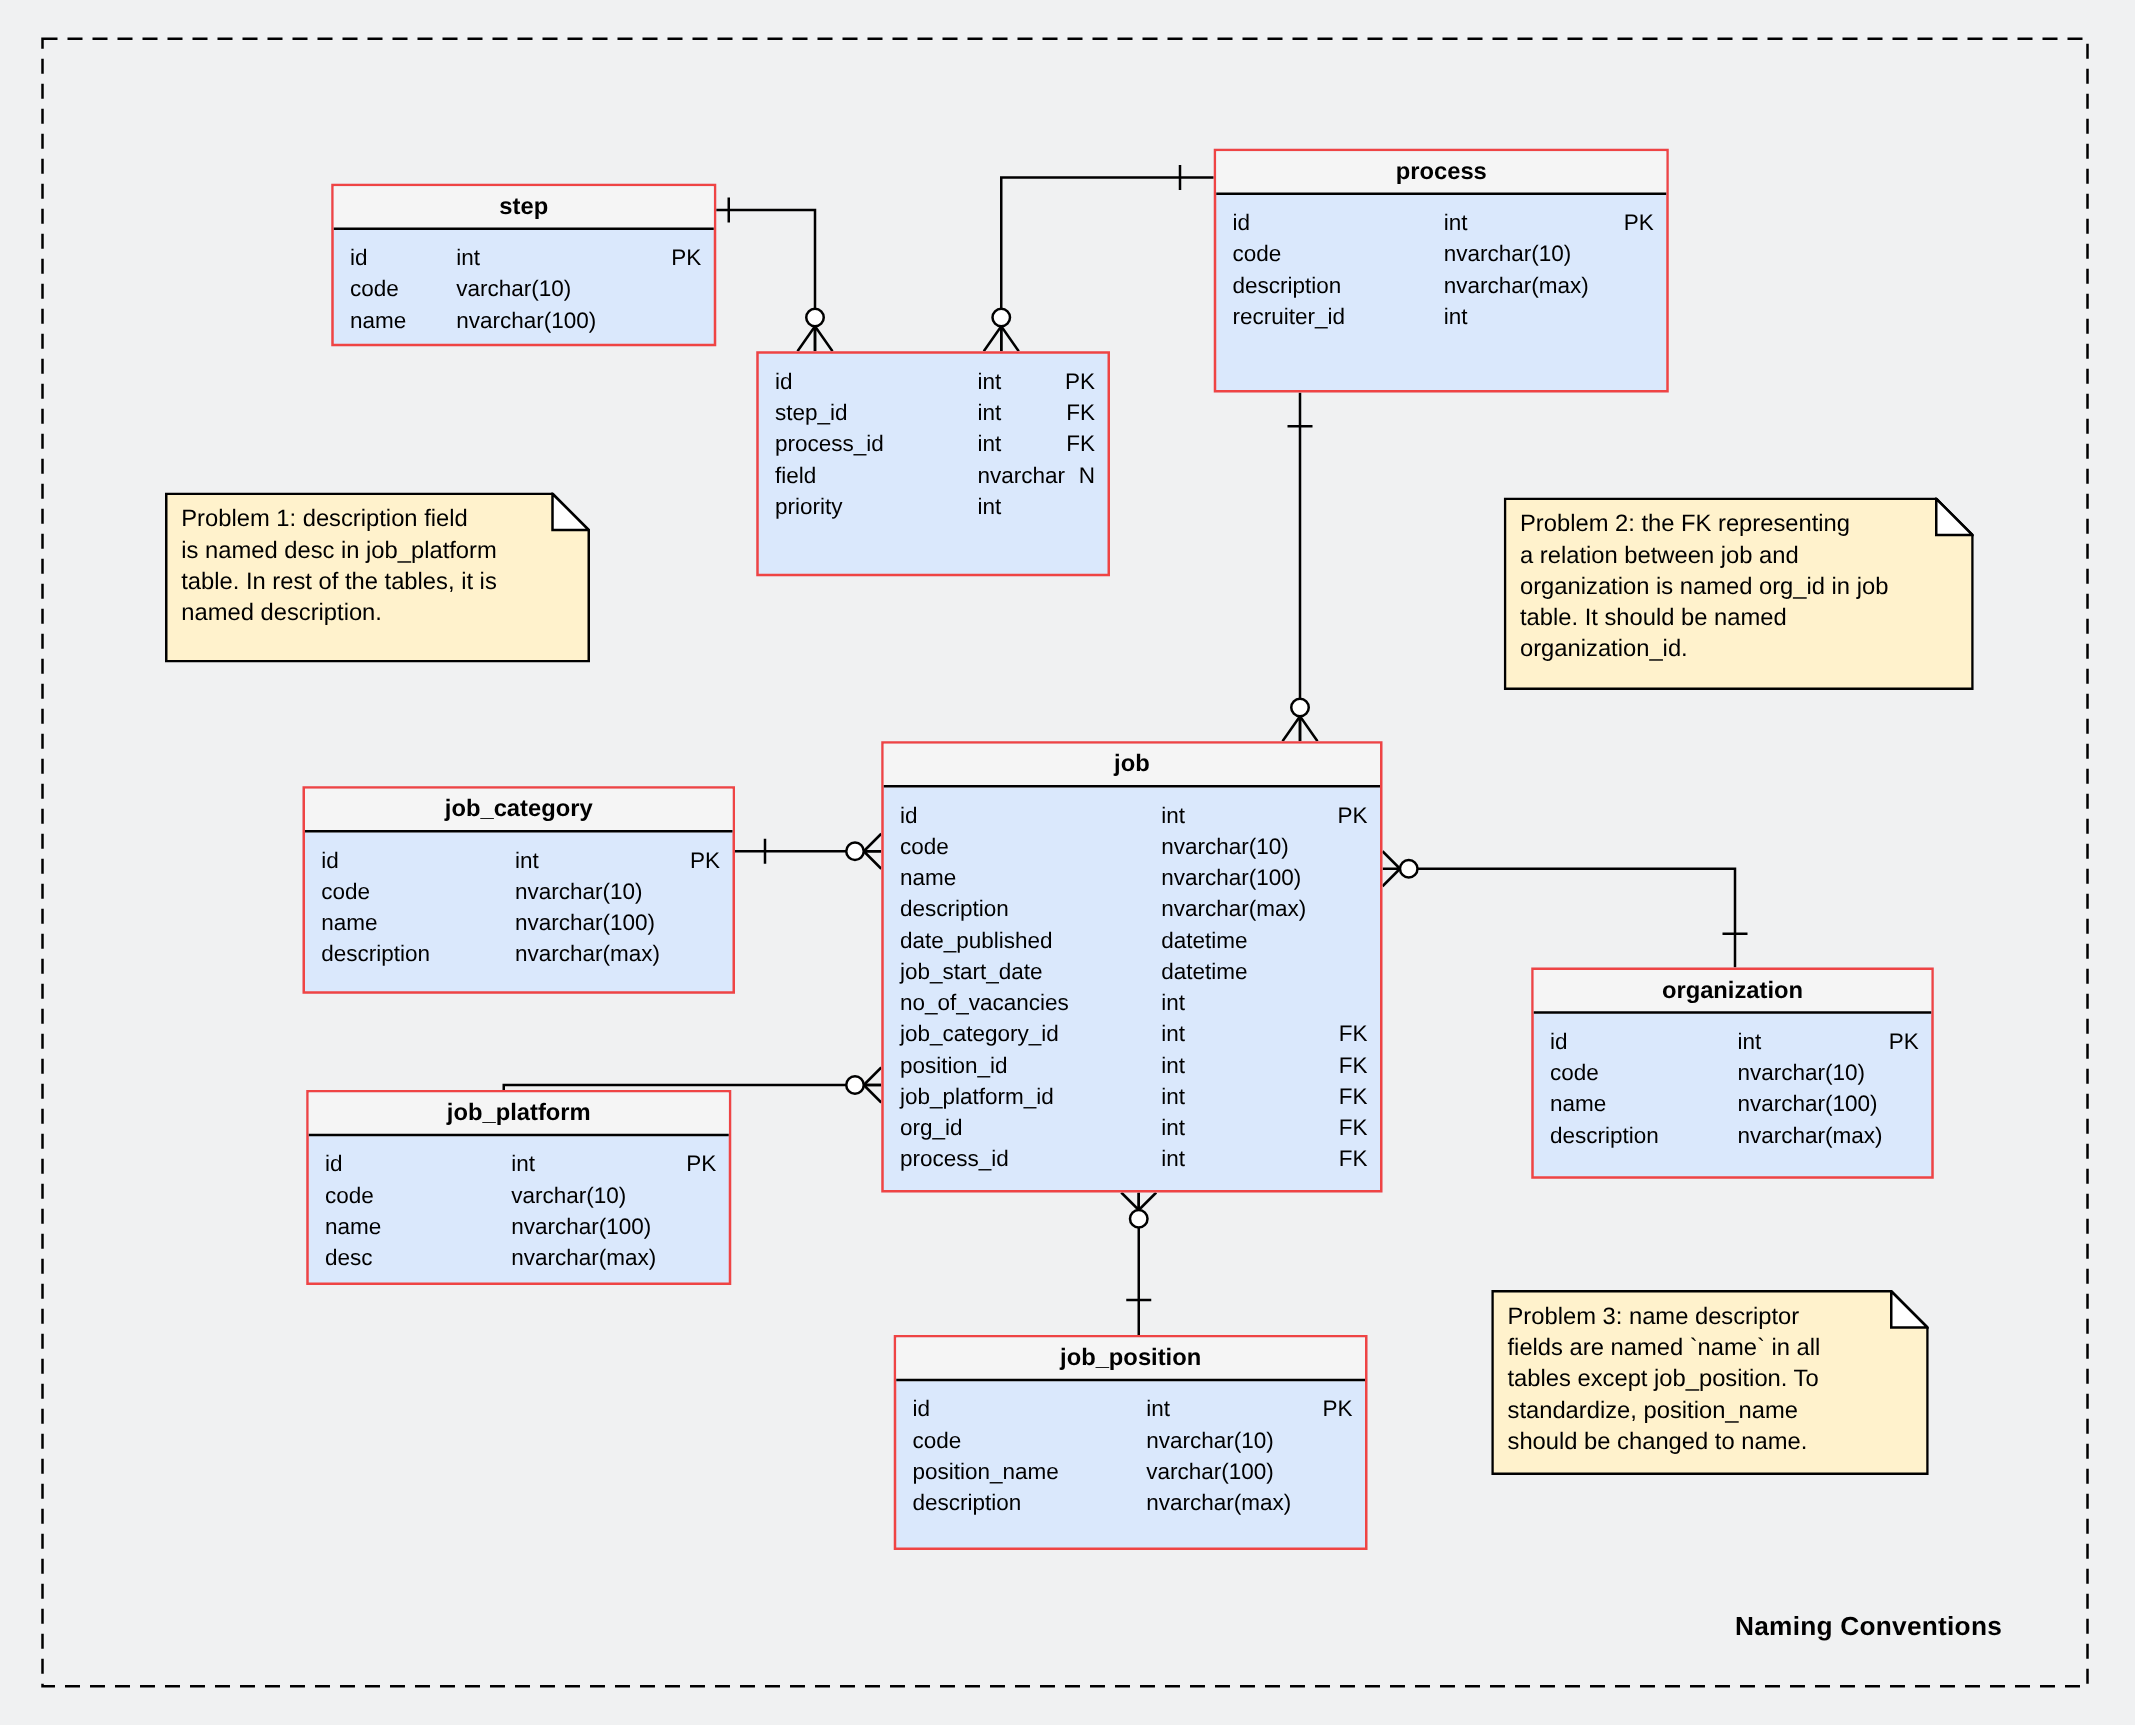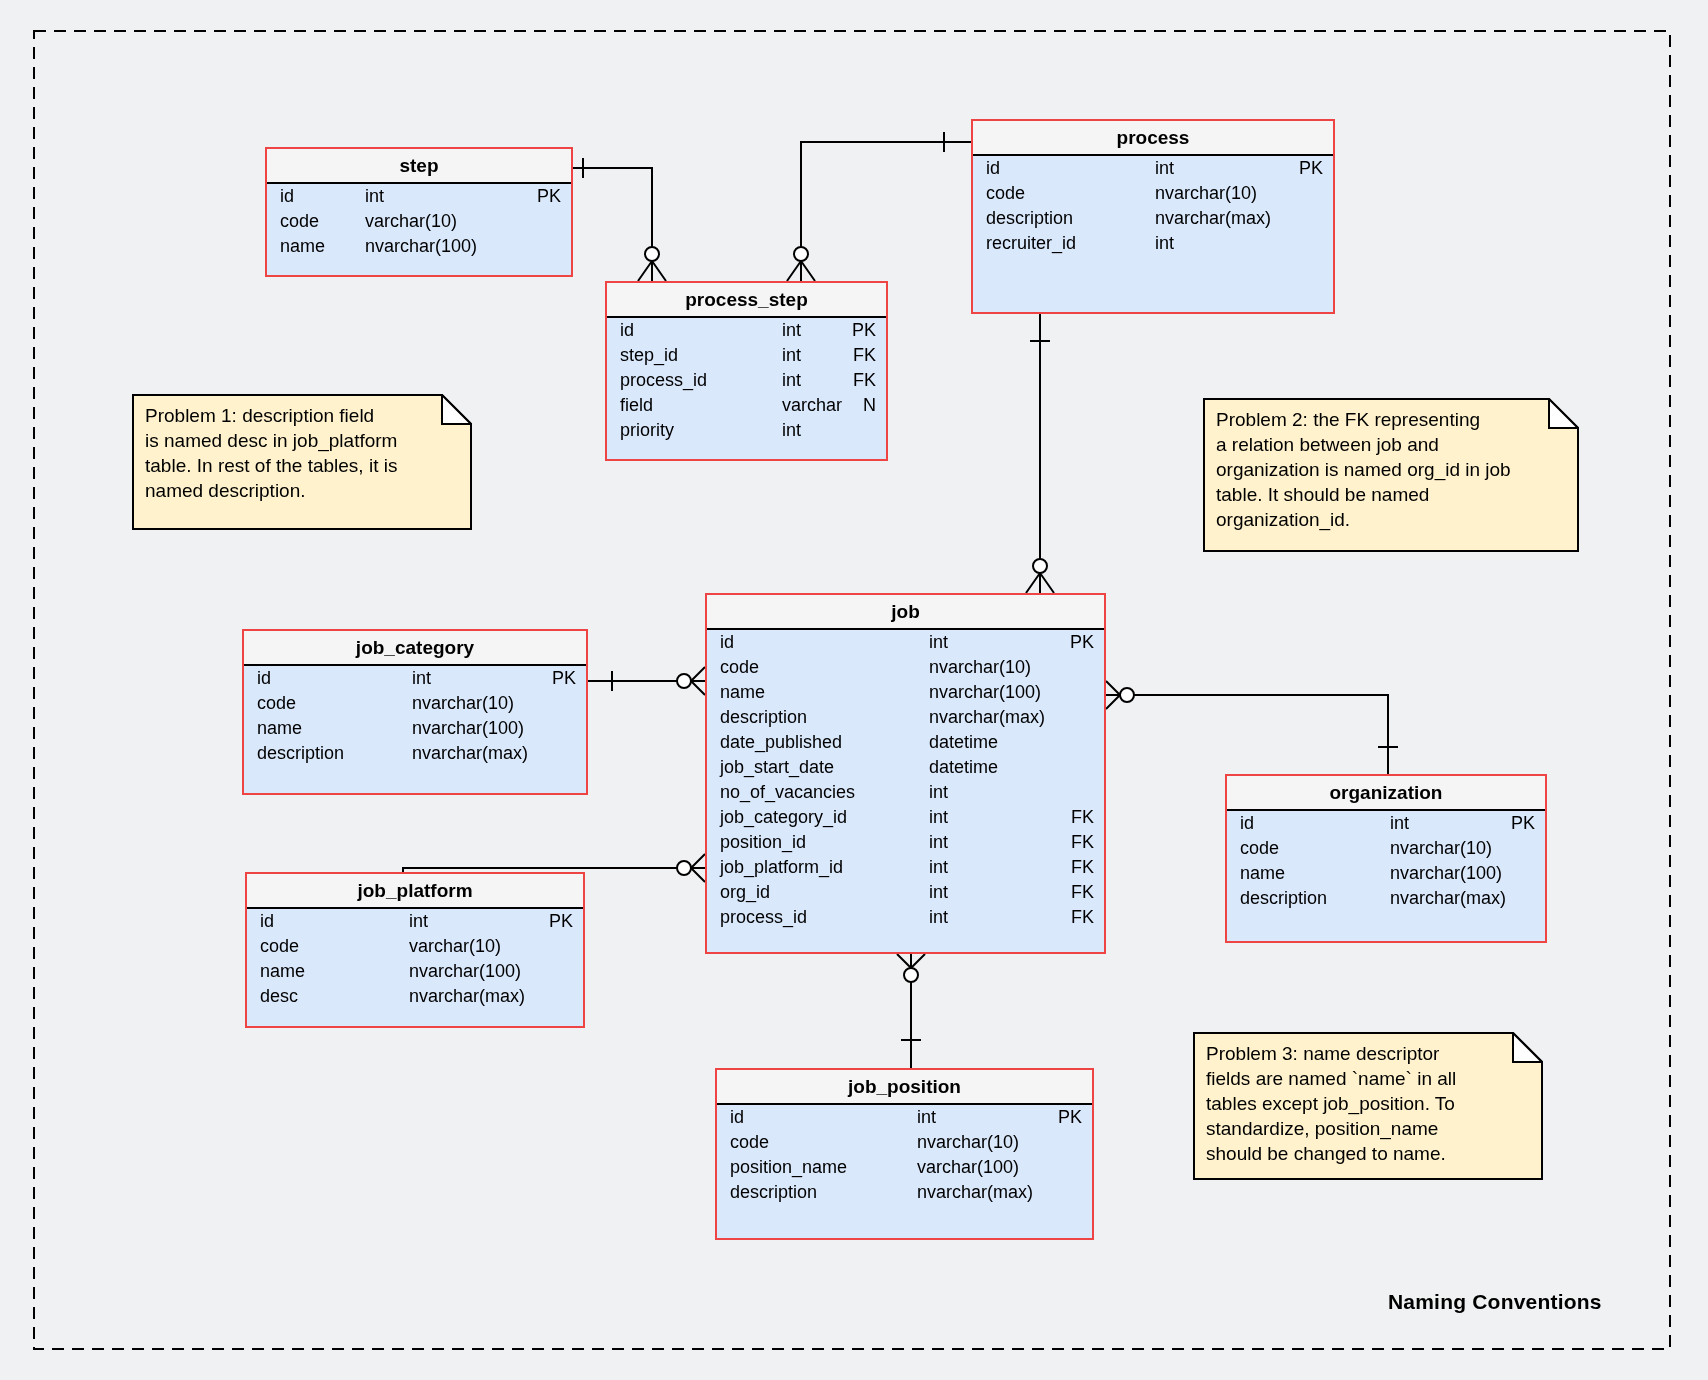--- a/index.html
+++ b/index.html
@@ -9,21 +9,21 @@
   }
   .layer{position:absolute;left:0;top:0;}
   .table{
     position:absolute;box-sizing:border-box;border:2px solid #ef4444;background:#dae8fc;
   }
   .table-header{
     height:33px;background:#f5f5f5;border-bottom:2px solid #000;
     display:flex;align-items:center;justify-content:center;
     font-weight:bold;font-size:19px;
   }
-  .table-body{padding-top:0;}
+  .table-body{padding-top:10px;}
   .trow{position:relative;height:25px;line-height:25px;font-size:18px;padding-left:13px;white-space:nowrap;}
   .trow .ftype{position:absolute;top:0;}
   .trow .fkey{position:absolute;top:0;right:10px;}
   .note{position:absolute;}
   .note-text{
     position:absolute;left:13px;top:9px;right:8px;
     font-size:19px;line-height:25px;white-space:pre-line;
   }
   .diagram-title{
     position:absolute;left:1388px;top:1290px;
@@ -103,26 +103,25 @@
       <div class="table" style="left: 971px; top: 119px; width: 364px; height: 195px;">
         <div class="table-header">process</div>
         <div class="table-body">
           <div class="trow"><span>id</span><span class="ftype" style="left: 182px;">int</span><span class="fkey">PK</span></div>
           <div class="trow"><span>code</span><span class="ftype" style="left: 182px;">nvarchar(10)</span><span class="fkey"></span></div>
           <div class="trow"><span>description</span><span class="ftype" style="left: 182px;">nvarchar(max)</span><span class="fkey"></span></div>
           <div class="trow"><span>recruiter_id</span><span class="ftype" style="left: 182px;">int</span><span class="fkey"></span></div>
         </div>
       </div>
       <div class="table" style="left: 605px; top: 281px; width: 283px; height: 180px;">
-        <div class="table-header">process_step</div>
         <div class="table-body">
           <div class="trow"><span>id</span><span class="ftype" style="left: 175px;">int</span><span class="fkey">PK</span></div>
           <div class="trow"><span>step_id</span><span class="ftype" style="left: 175px;">int</span><span class="fkey">FK</span></div>
           <div class="trow"><span>process_id</span><span class="ftype" style="left: 175px;">int</span><span class="fkey">FK</span></div>
-          <div class="trow"><span>field</span><span class="ftype" style="left: 175px;">varchar</span><span class="fkey">N</span></div>
+          <div class="trow"><span>field</span><span class="ftype" style="left: 175px;">nvarchar</span><span class="fkey">N</span></div>
           <div class="trow"><span>priority</span><span class="ftype" style="left: 175px;">int</span><span class="fkey"></span></div>
         </div>
       </div>
       <div class="table" style="left: 242px; top: 629px; width: 346px; height: 166px;">
         <div class="table-header">job_category</div>
         <div class="table-body">
           <div class="trow"><span>id</span><span class="ftype" style="left: 168px;">int</span><span class="fkey">PK</span></div>
           <div class="trow"><span>code</span><span class="ftype" style="left: 168px;">nvarchar(10)</span><span class="fkey"></span></div>
           <div class="trow"><span>name</span><span class="ftype" style="left: 168px;">nvarchar(100)</span><span class="fkey"></span></div>
           <div class="trow"><span>description</span><span class="ftype" style="left: 168px;">nvarchar(max)</span><span class="fkey"></span></div>

